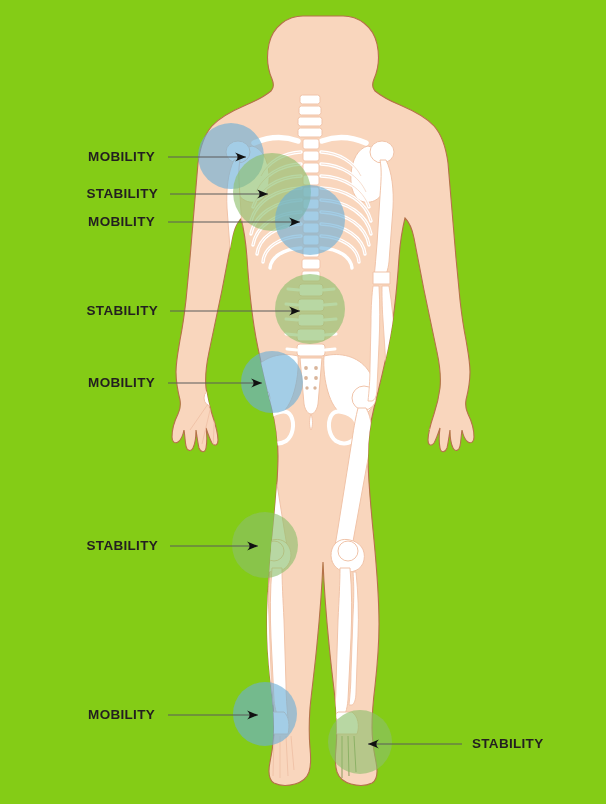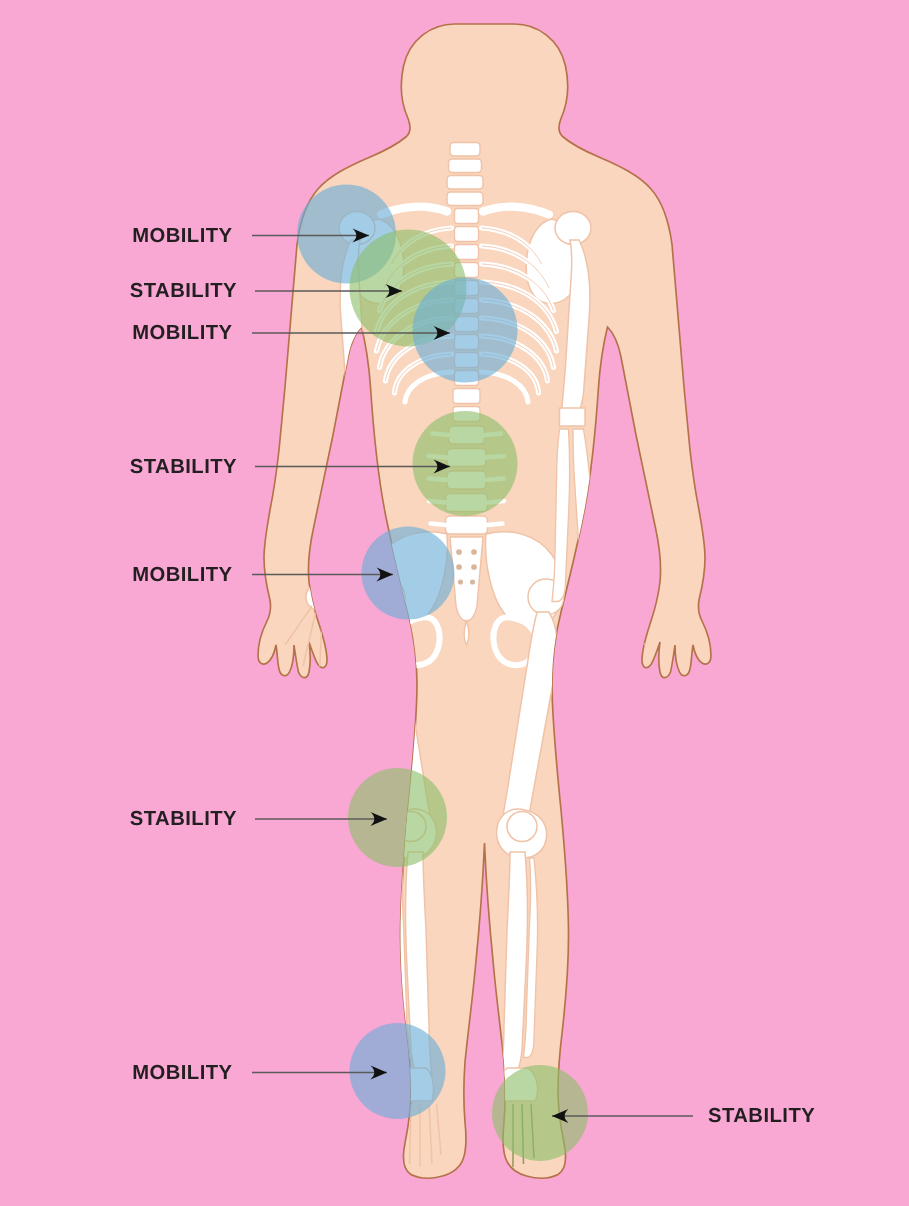--- a/index.html
+++ b/index.html
@@ -8,21 +8,21 @@
     padding: 0;
     background: #ffffff;
   }
   body {
     font-family: "Liberation Sans", sans-serif;
   }
   #stage {
     position: relative;
     width: 606px;
     height: 804px;
-    background: #f9a8d4;
+    background: #84cc16;
     overflow: hidden;
   }
   #diagram-svg {
     position: absolute;
     left: 0;
     top: 0;
     width: 606px;
     height: 804px;
   }
   .anno-label {

